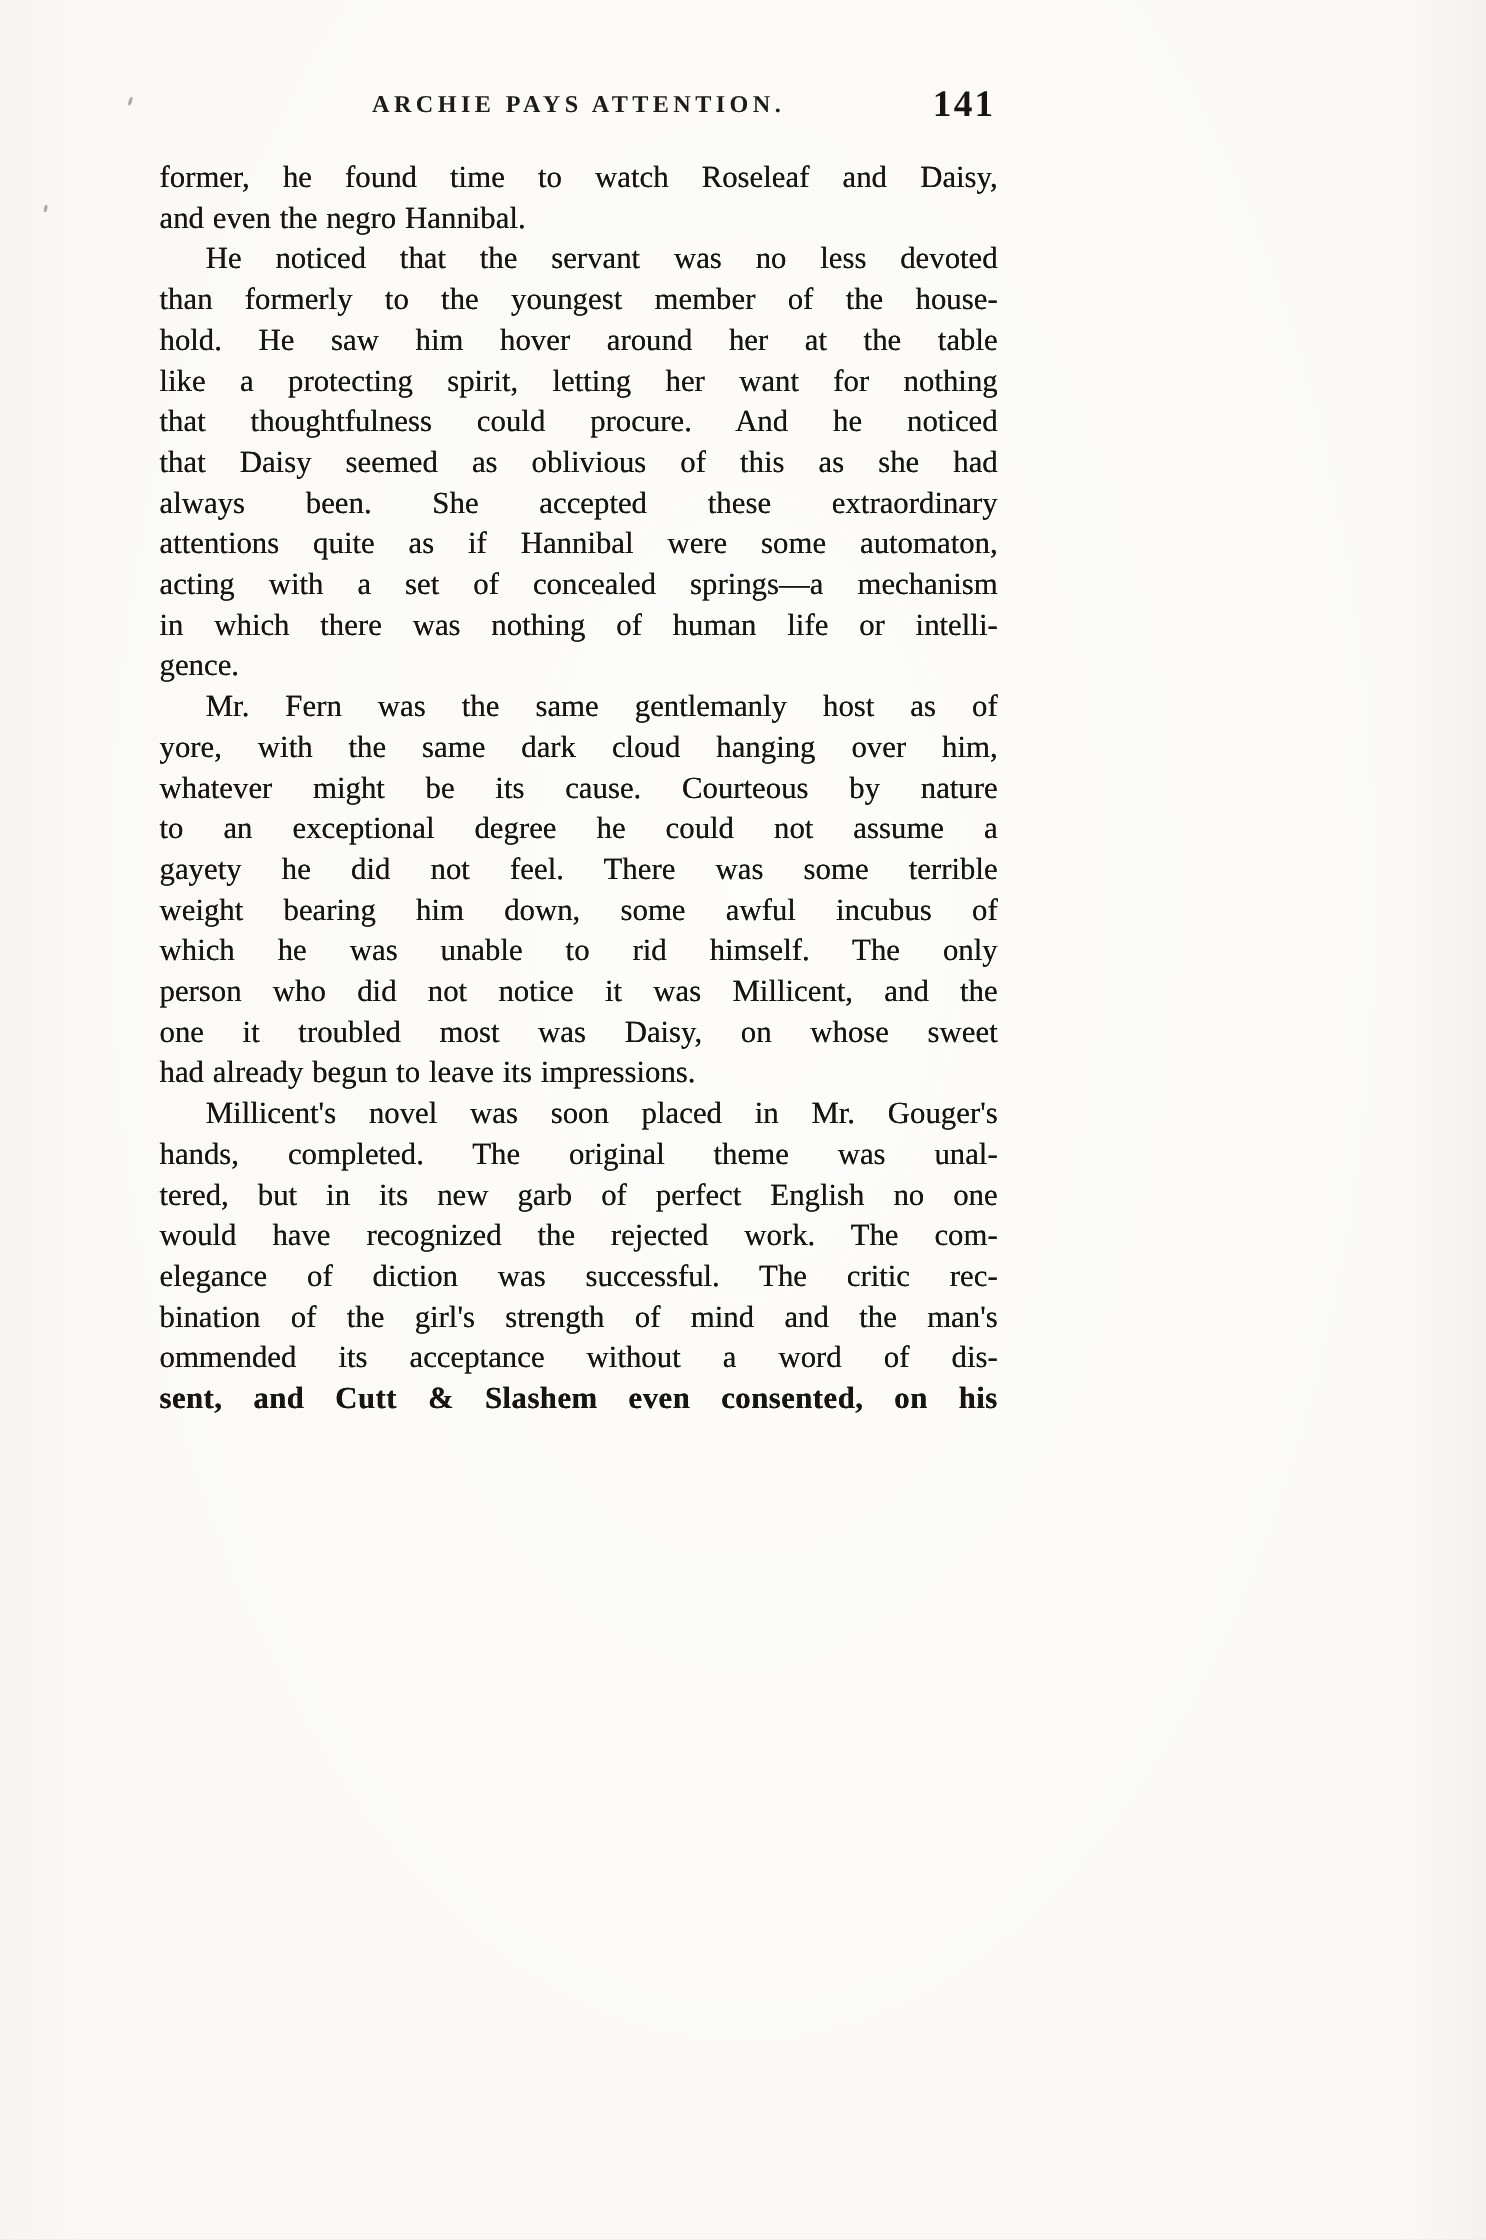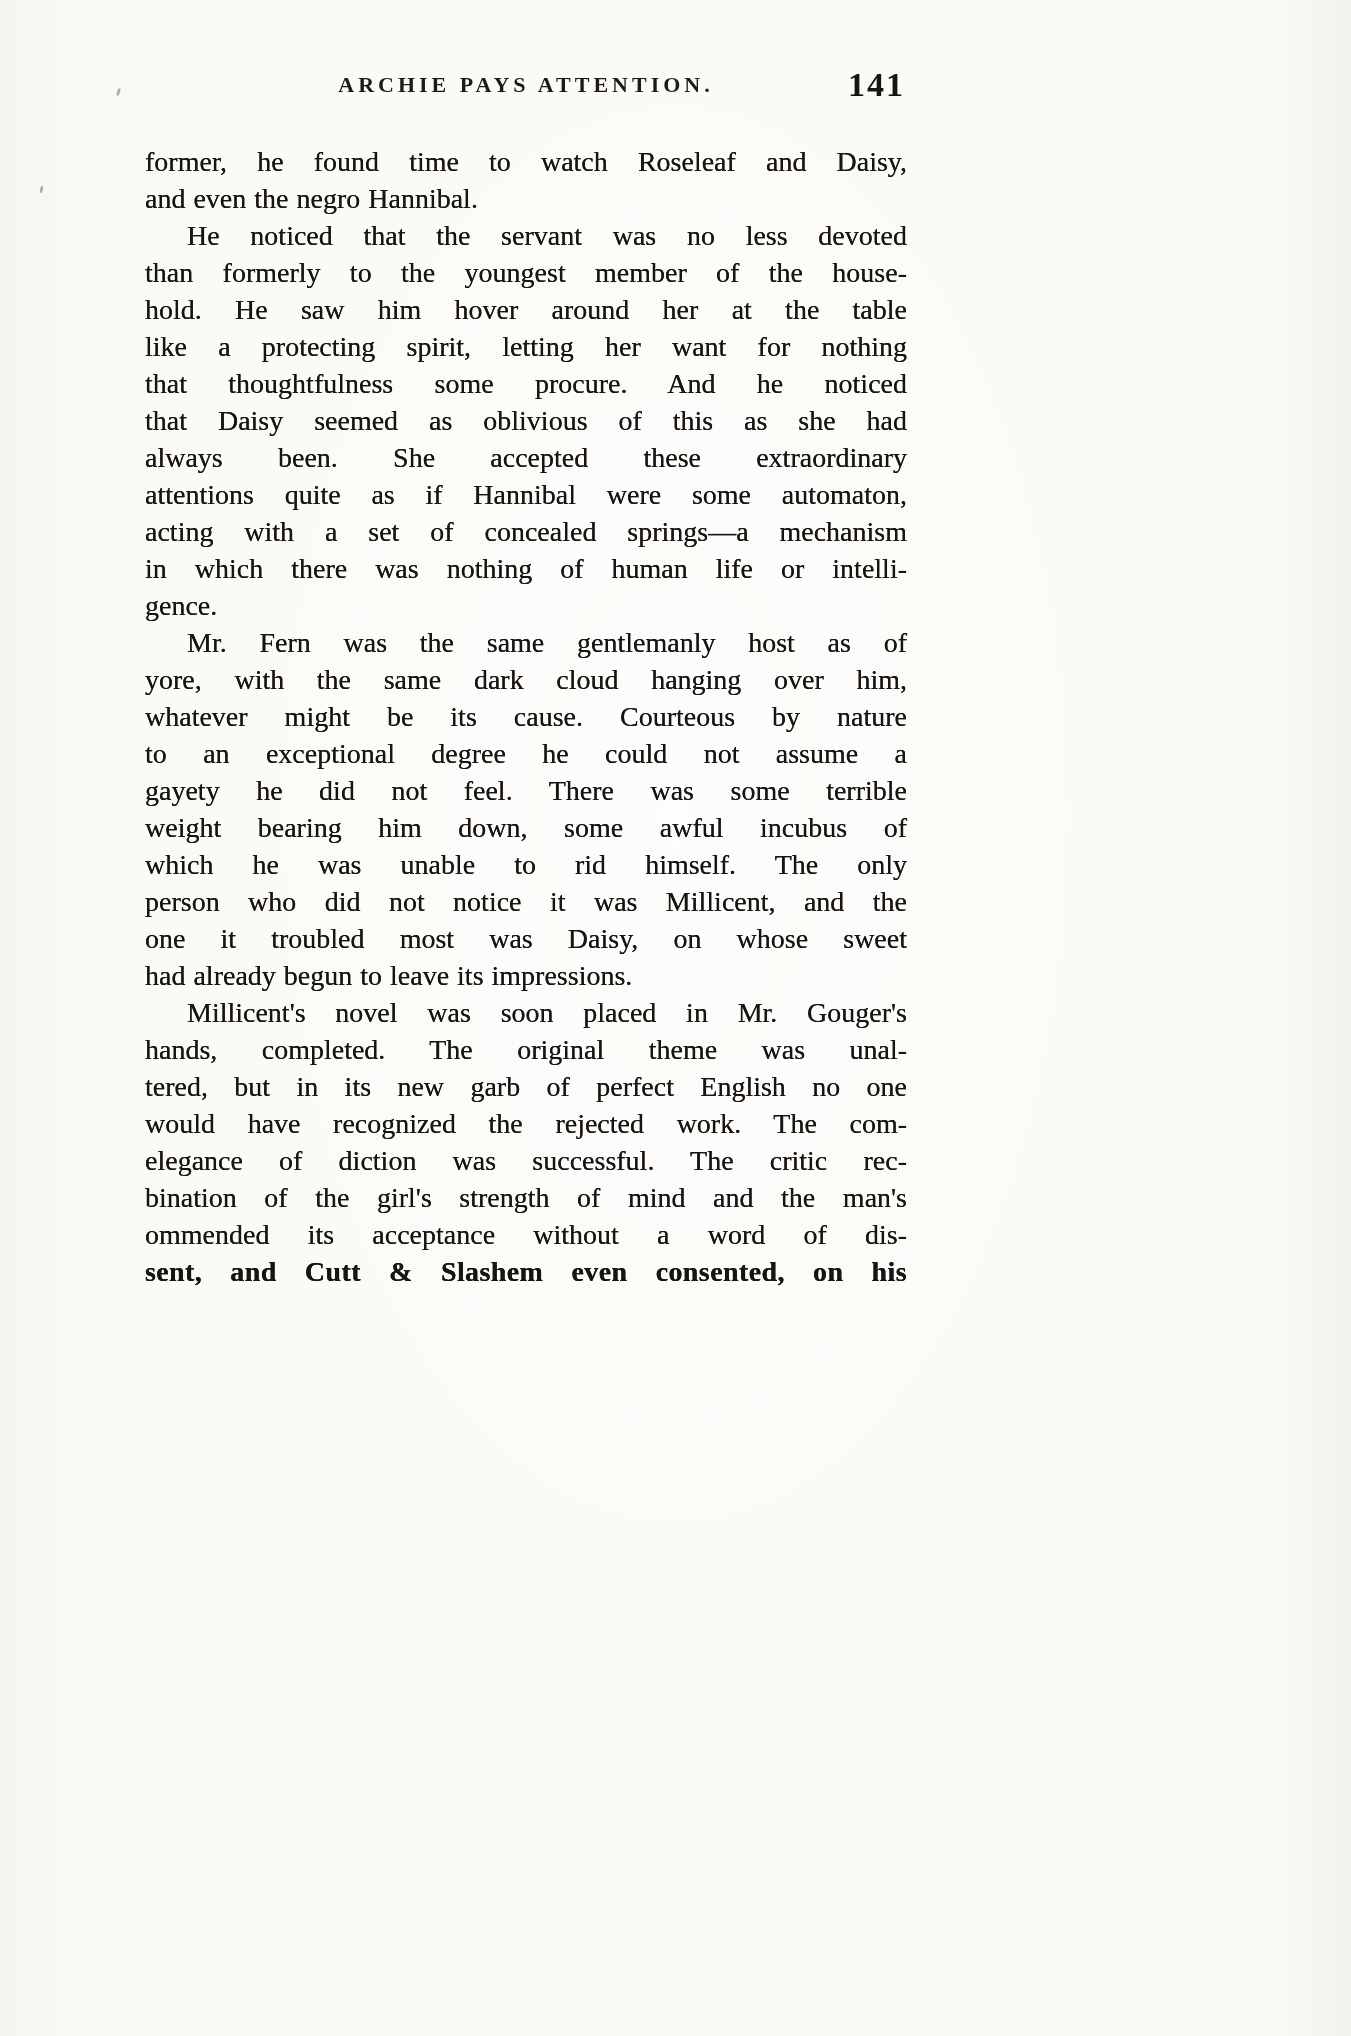--- a/index.html
+++ b/index.html
@@ -15,21 +15,21 @@
     background: #faf9f5;
     background-image:
       radial-gradient(ellipse at 50% 40%, rgba(255,255,255,0.6) 0%, rgba(0,0,0,0) 70%),
       linear-gradient(90deg, rgba(0,0,0,0.02) 0%, rgba(0,0,0,0) 6%, rgba(0,0,0,0) 94%, rgba(0,0,0,0.03) 100%);
     font-family: "Liberation Serif", "DejaVu Serif", serif;
     color: #171513;
     overflow: hidden;
   }
   .page-header {
     position: absolute;
-    top: 72px;
+    top: 82px;
     left: 145px;
     width: 762px;
     height: 40px;
   }
   .running-head {
     text-align: center;
     font-size: 22px;
     font-weight: bold;
     letter-spacing: 4px;
     color: #1d1a17;
@@ -99,21 +99,21 @@
     <div class="para">
       <div class="line">former, he found time to watch Roseleaf and Daisy,</div>
       <div class="line last">and even the negro Hannibal.</div>
     </div>
 
     <div class="para">
       <div class="line first-indent">He noticed that the servant was no less devoted</div>
       <div class="line">than formerly to the youngest member of the house-</div>
       <div class="line">hold.  He saw him hover around her at the table</div>
       <div class="line">like a protecting spirit, letting her want for nothing</div>
-      <div class="line">that thoughtfulness some procure.  And he noticed</div>
+      <div class="line">that thoughtfulness could procure.  And he noticed</div>
       <div class="line">that Daisy seemed as oblivious of this as she had</div>
       <div class="line">always been.  She accepted these extraordinary</div>
       <div class="line">attentions quite as if Hannibal were some automaton,</div>
       <div class="line">acting with a set of concealed springs—a mechanism</div>
       <div class="line">in which there was nothing of human life or intelli-</div>
       <div class="line last">gence.</div>
     </div>
 
     <div class="para">
       <div class="line first-indent">Mr. Fern was the same gentlemanly host as of</div>

